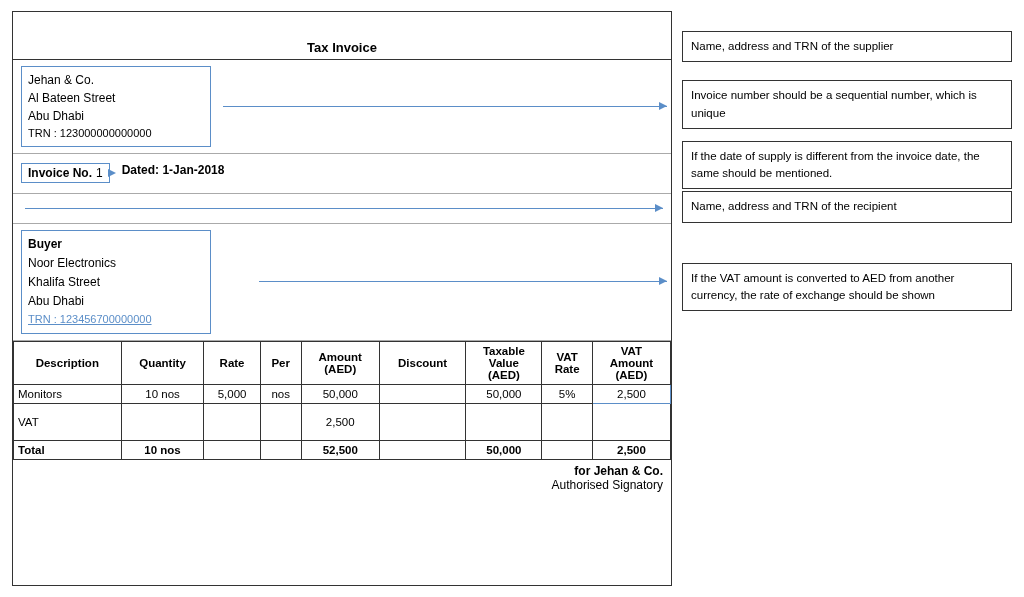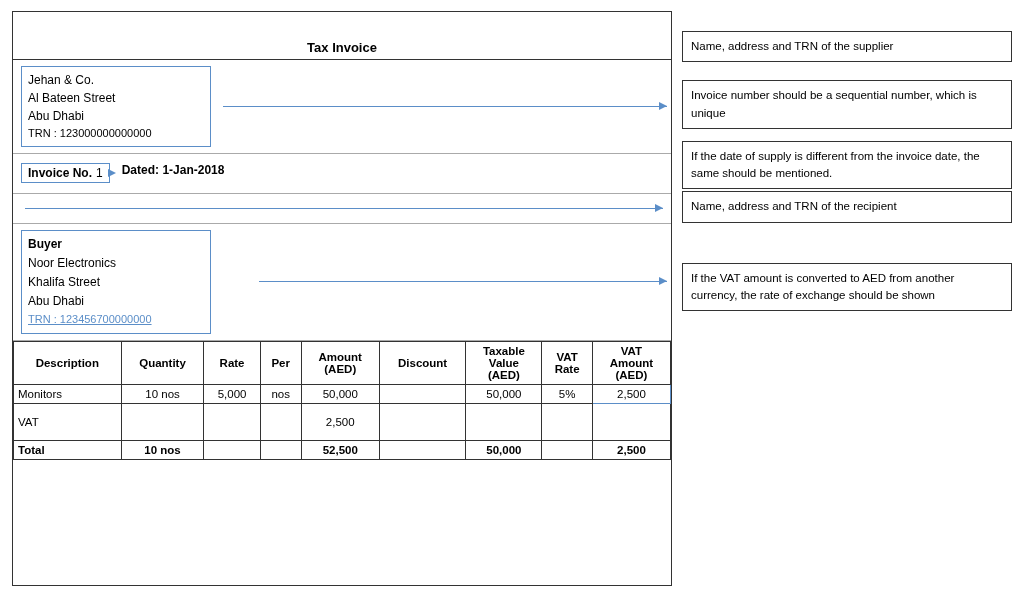--- a/index.html
+++ b/index.html
@@ -300,20 +300,24 @@
             <td></td>
             <td>52,500</td>
             <td></td>
             <td>50,000</td>
             <td></td>
             <td>2,500</td>
           </tr>
         </tbody>
       </table>
 
+      <div class="invoice-footer">
+        <div class="company">for Jehan &amp; Co.</div>
+        <div>Authorised Signatory</div>
+      </div>
     </div>
   </div>
 
   <div class="annotations-section">
     <div class="annotation-box">
       <span>Name, address and TRN of the supplier</span>
     </div>
     <div style="height: 18px;"></div>
     <div class="annotation-box">
       <span>Invoice number should be a sequential number, which is unique</span>

